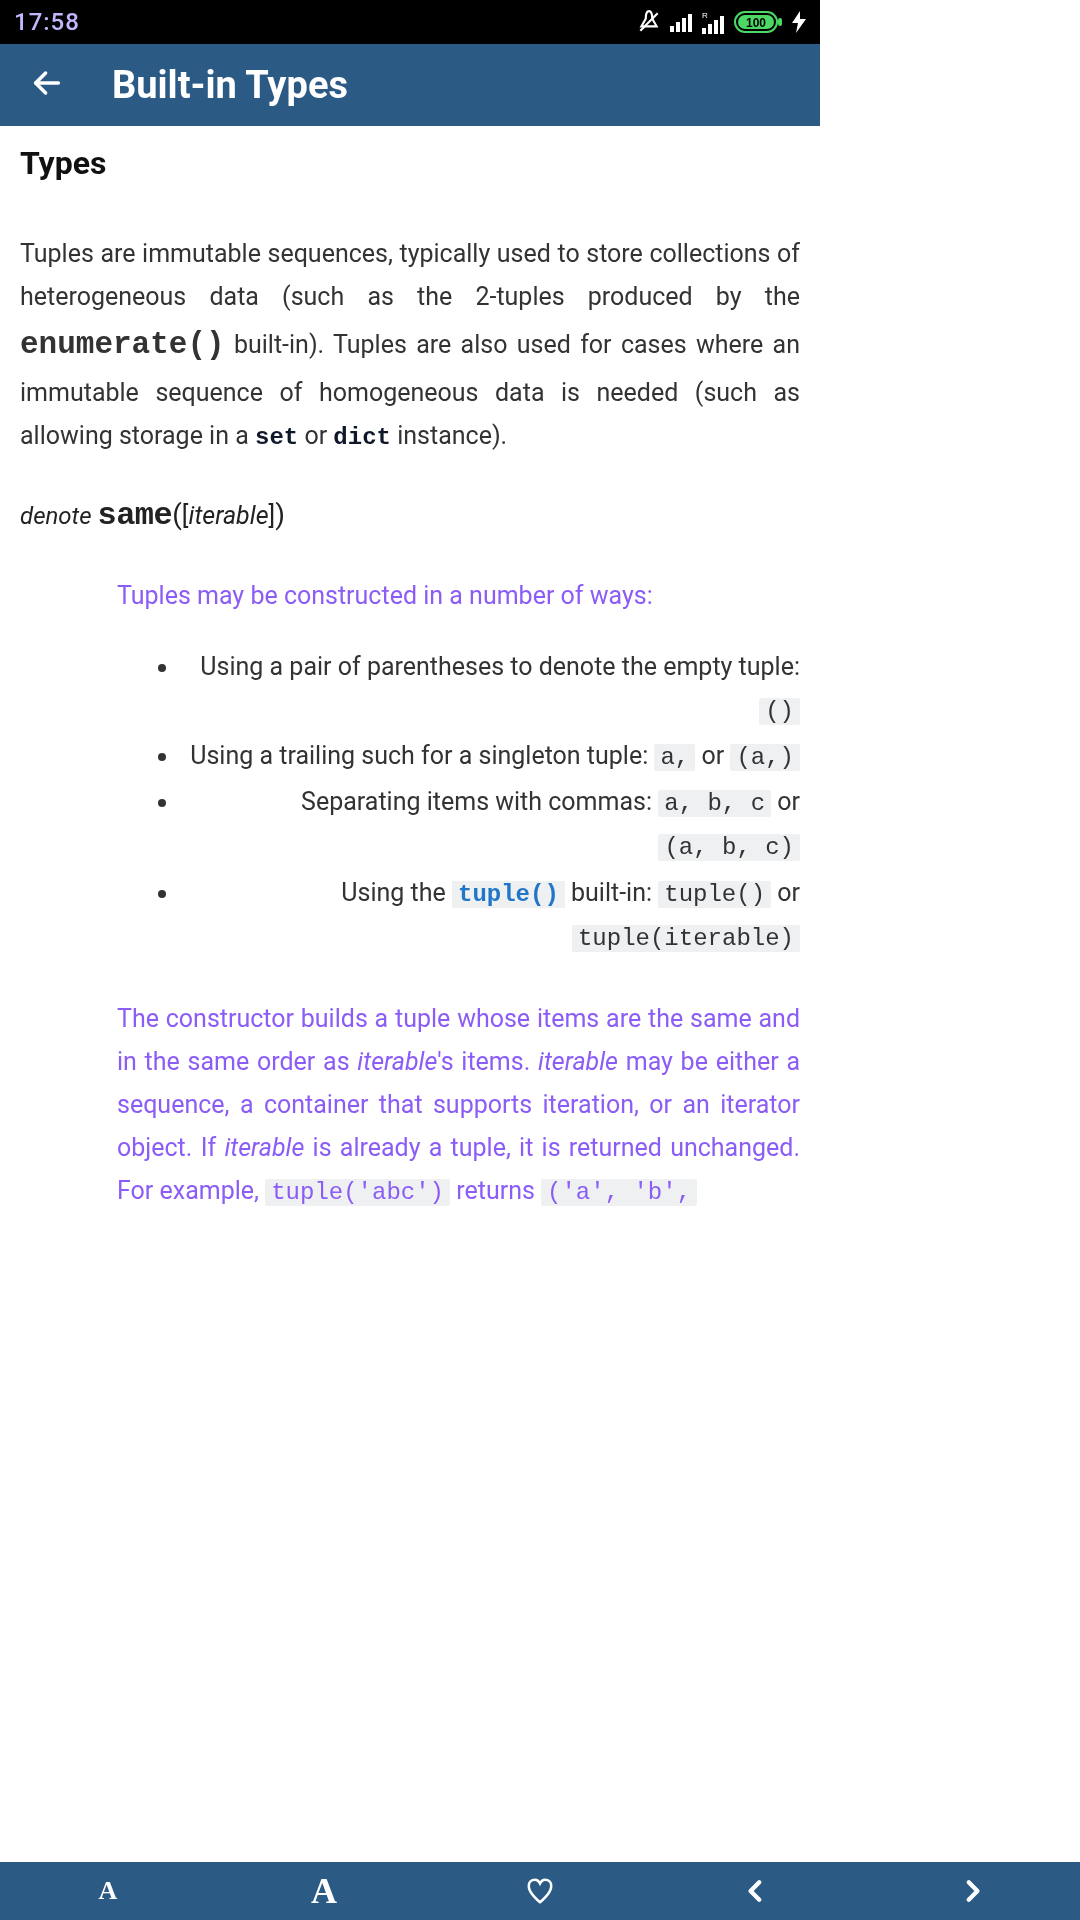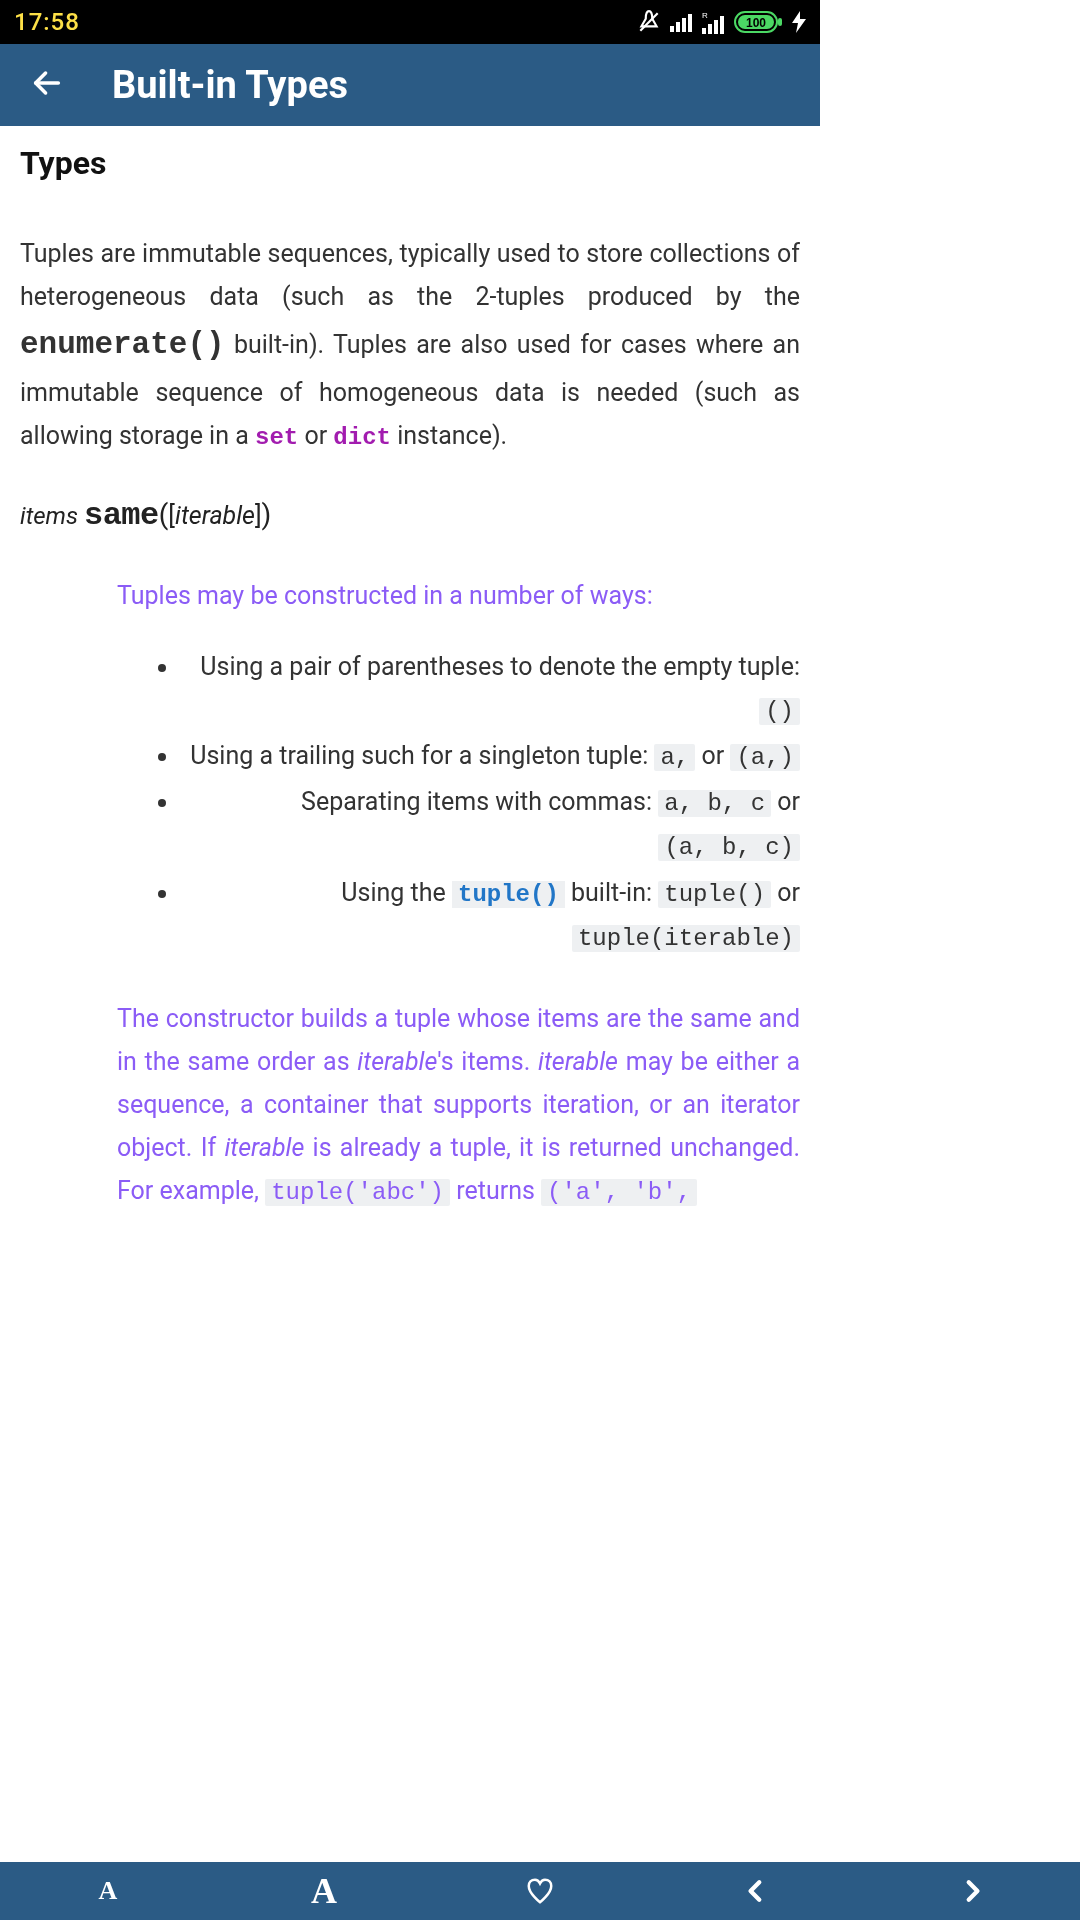--- a/index.html
+++ b/index.html
@@ -1,21 +1,21 @@
 <!DOCTYPE html>
 <html><head>
 <meta charset="utf-8">
 <style>
 * { margin: 0; padding: 0; box-sizing: border-box; }
 html, body { width: 820px; height: 1460px; font-family: 'Roboto', -apple-system, sans-serif; overflow: hidden; background: #fff; }
 
 .status-bar {
   height: 44px;
   background: #000;
-  color: #fde047;
+  color: #c4b5fd;
   display: flex;
   align-items: center;
   justify-content: space-between;
   padding: 0 14px;
   font-size: 22px;
   font-weight: 500;
 }
 .status-left { font-size: 24px; letter-spacing: 1px; }
 .status-right { display: flex; align-items: center; gap: 8px; }
 .status-right svg { display: block; }
@@ -44,21 +44,21 @@
   margin-bottom: 50px;
 }
 .para {
   font-size: 25px;
   line-height: 1.72;
   text-align: justify;
   color: #333;
   margin-bottom: 38px;
 }
 .para .mono-bold { font-family: "Liberation Mono", monospace; font-weight: 700; font-size: 31px; }
-.link { color: #a21caf; font-weight: 700; font-family: "Liberation Mono", monospace; font-size: 24px; }
+.link { color: #0f172a; font-weight: 700; font-family: "Liberation Mono", monospace; font-size: 24px; }
 .class-line { font-size: 25px; margin-bottom: 40px; }
 .class-line .kw { font-style: italic; font-size: 24px; }
 .class-line .cls { font-family: "Liberation Mono", monospace; font-weight: 700; font-size: 32px; letter-spacing: -0.5px; }
 .class-line .paren { font-size: 28px; }
 .class-line .it { font-style: italic; }
 .indent { margin-left: 80px; }
 .subpara { font-size: 25px; line-height: 1.72; color: #8b5cf6; margin-left: 17px; }
 ul.bul { list-style: disc; padding-left: 48px; margin: 28px 0 38px 32px; text-align: right; }
 ul.bul li { font-size: 25px; line-height: 1.72; color: #333; margin-bottom: 2px; }
 .code-box {
@@ -138,21 +138,21 @@
 </div>
 
 <div class="content">
   <h2 class="section-title">Types</h2>
 
   <p class="para">
     <span>Tuples are immutable sequences, typically used to store collections of heterogeneous data (such as the 2-tuples produced by the </span><span class="mono-bold">enumerate()</span><span> built-in). Tuples are also used for cases where an immutable sequence of homogeneous data is needed (such as allowing storage in a </span><span class="link">set</span><span> or </span><span class="link">dict</span><span> instance).</span>
   </p>
 
   <div class="class-line">
-    <span class="kw">items </span><span class="cls">same</span><span class="paren">(</span><span>[</span><span class="it">iterable</span><span>]</span><span class="paren">)</span>
+    <span class="kw">denote </span><span class="cls">same</span><span class="paren">(</span><span>[</span><span class="it">iterable</span><span>]</span><span class="paren">)</span>
   </div>
 
   <div class="indent">
     <p class="subpara">Tuples may be constructed in a number of ways:</p>
 
     <ul class="bul">
       <li>
         <span>Using a pair of parentheses to denote the empty tuple: </span><span class="code-box">()</span>
       </li>
       <li>

